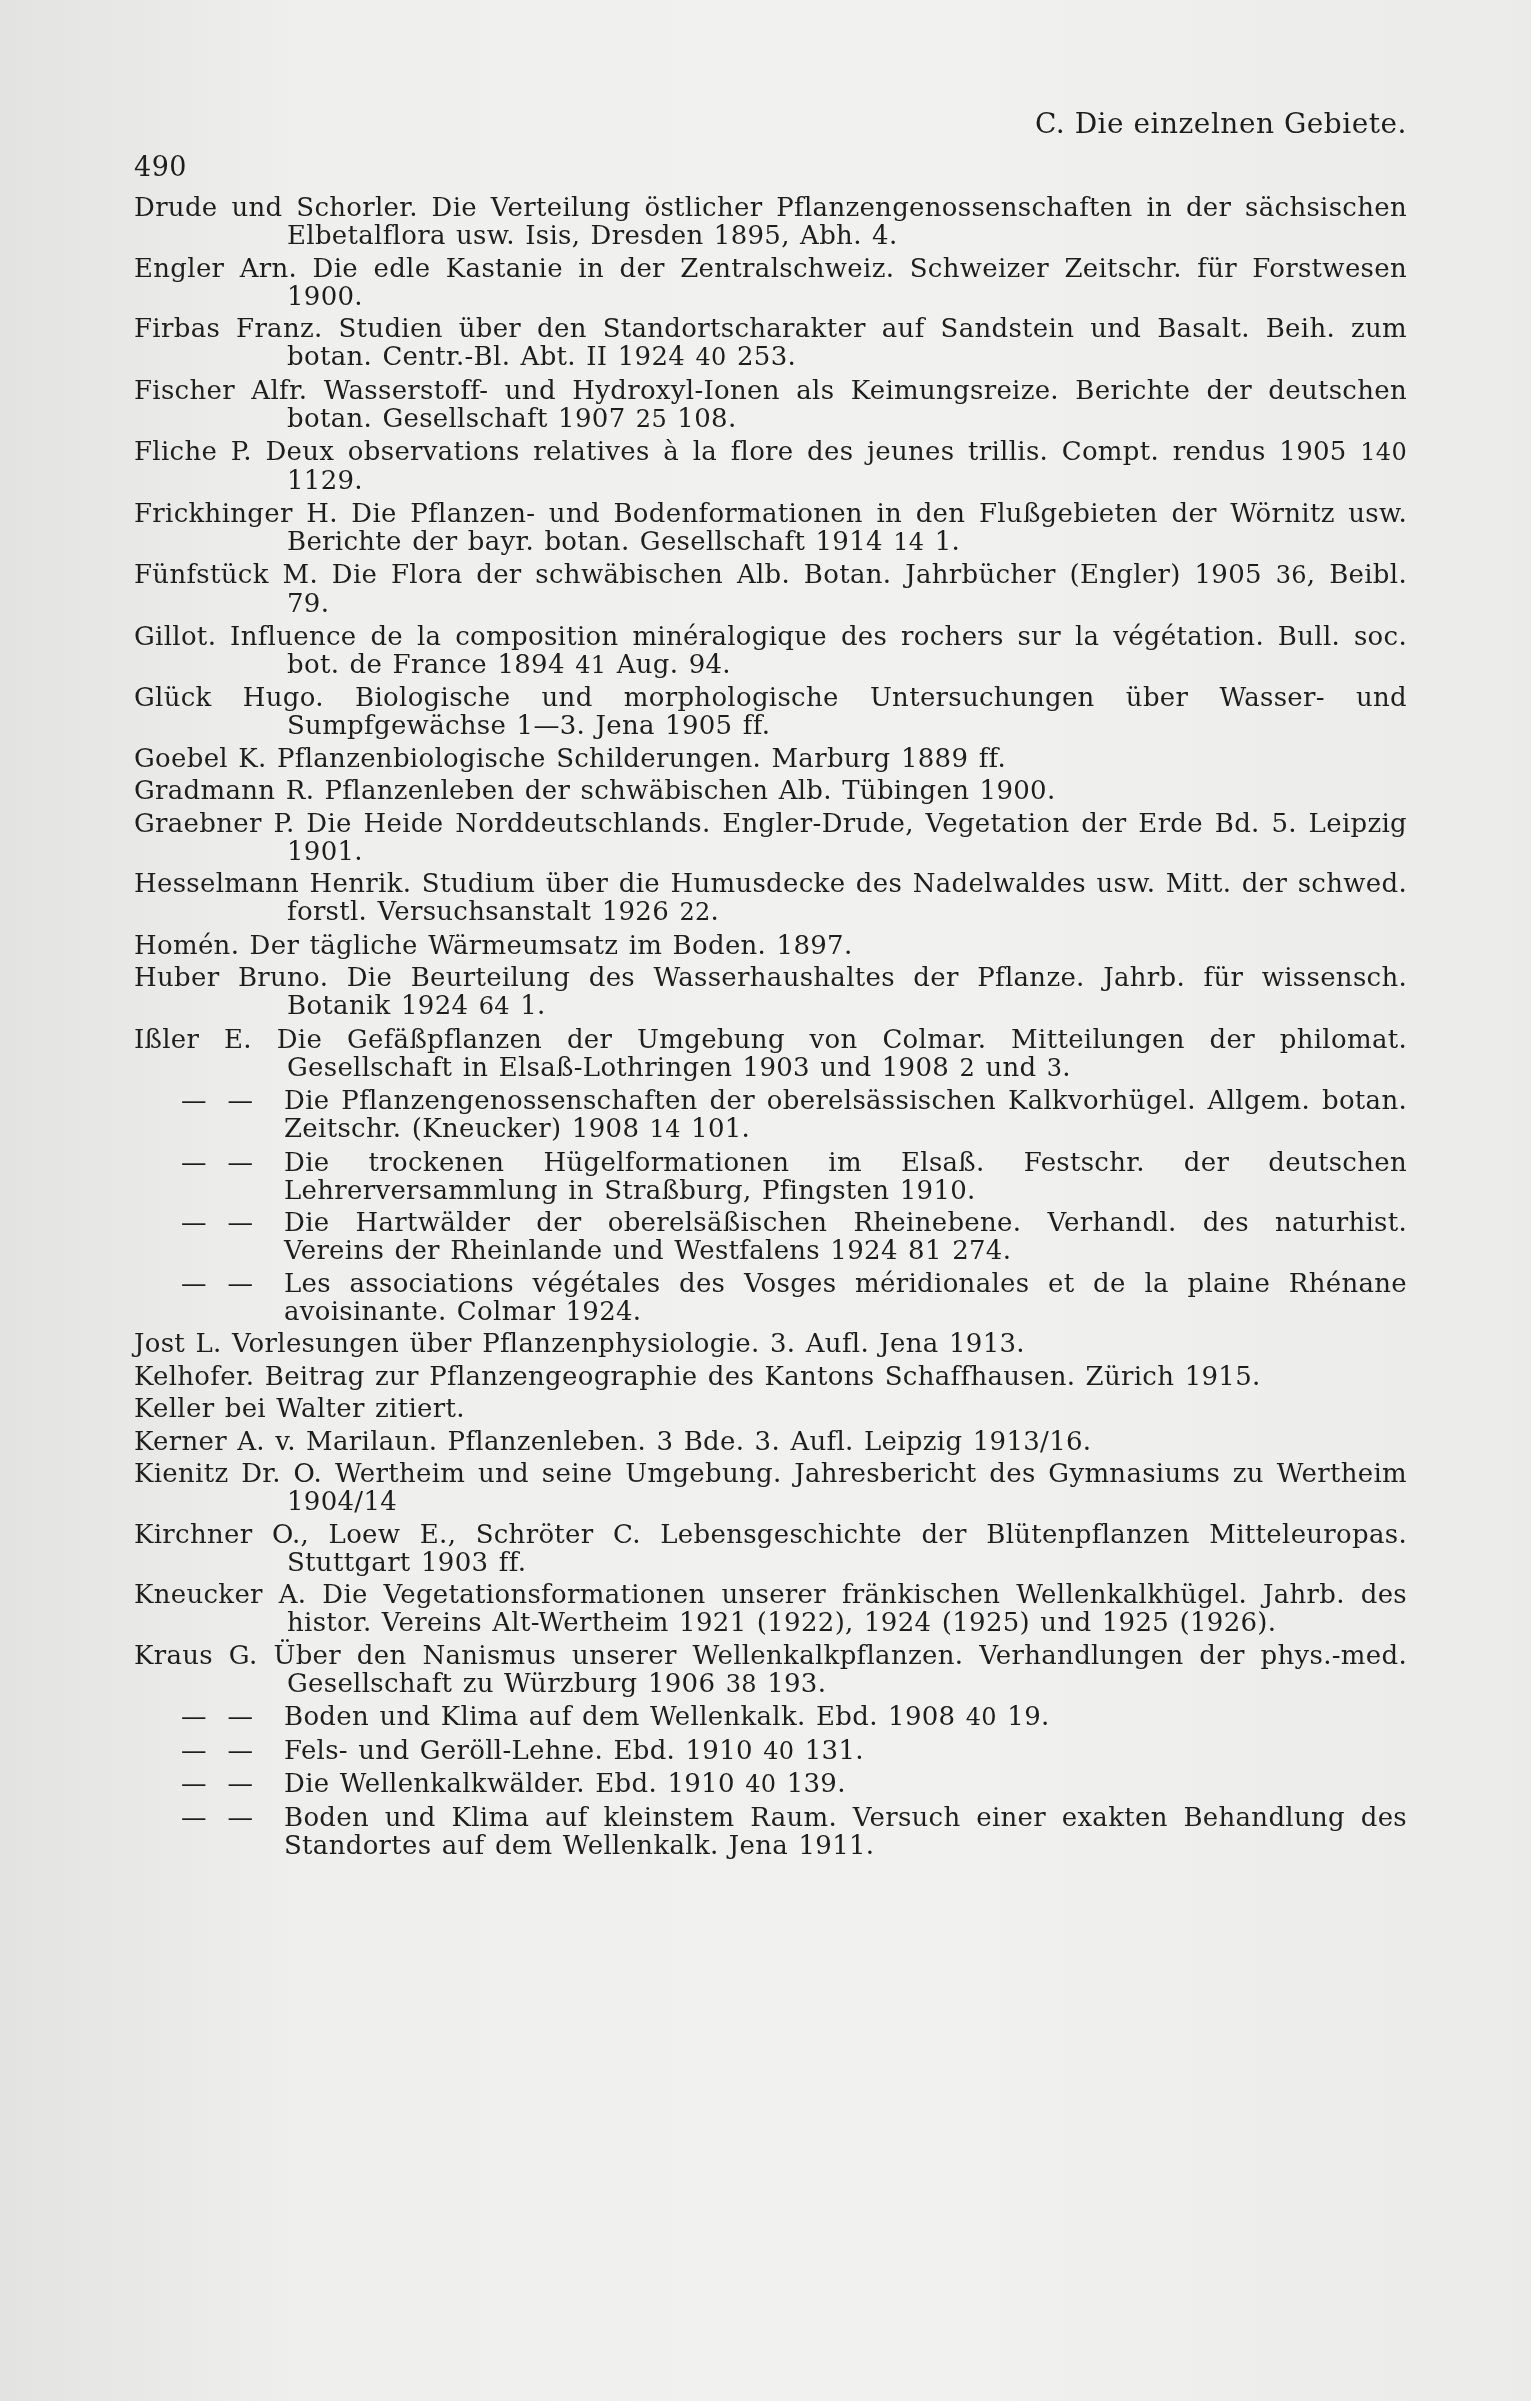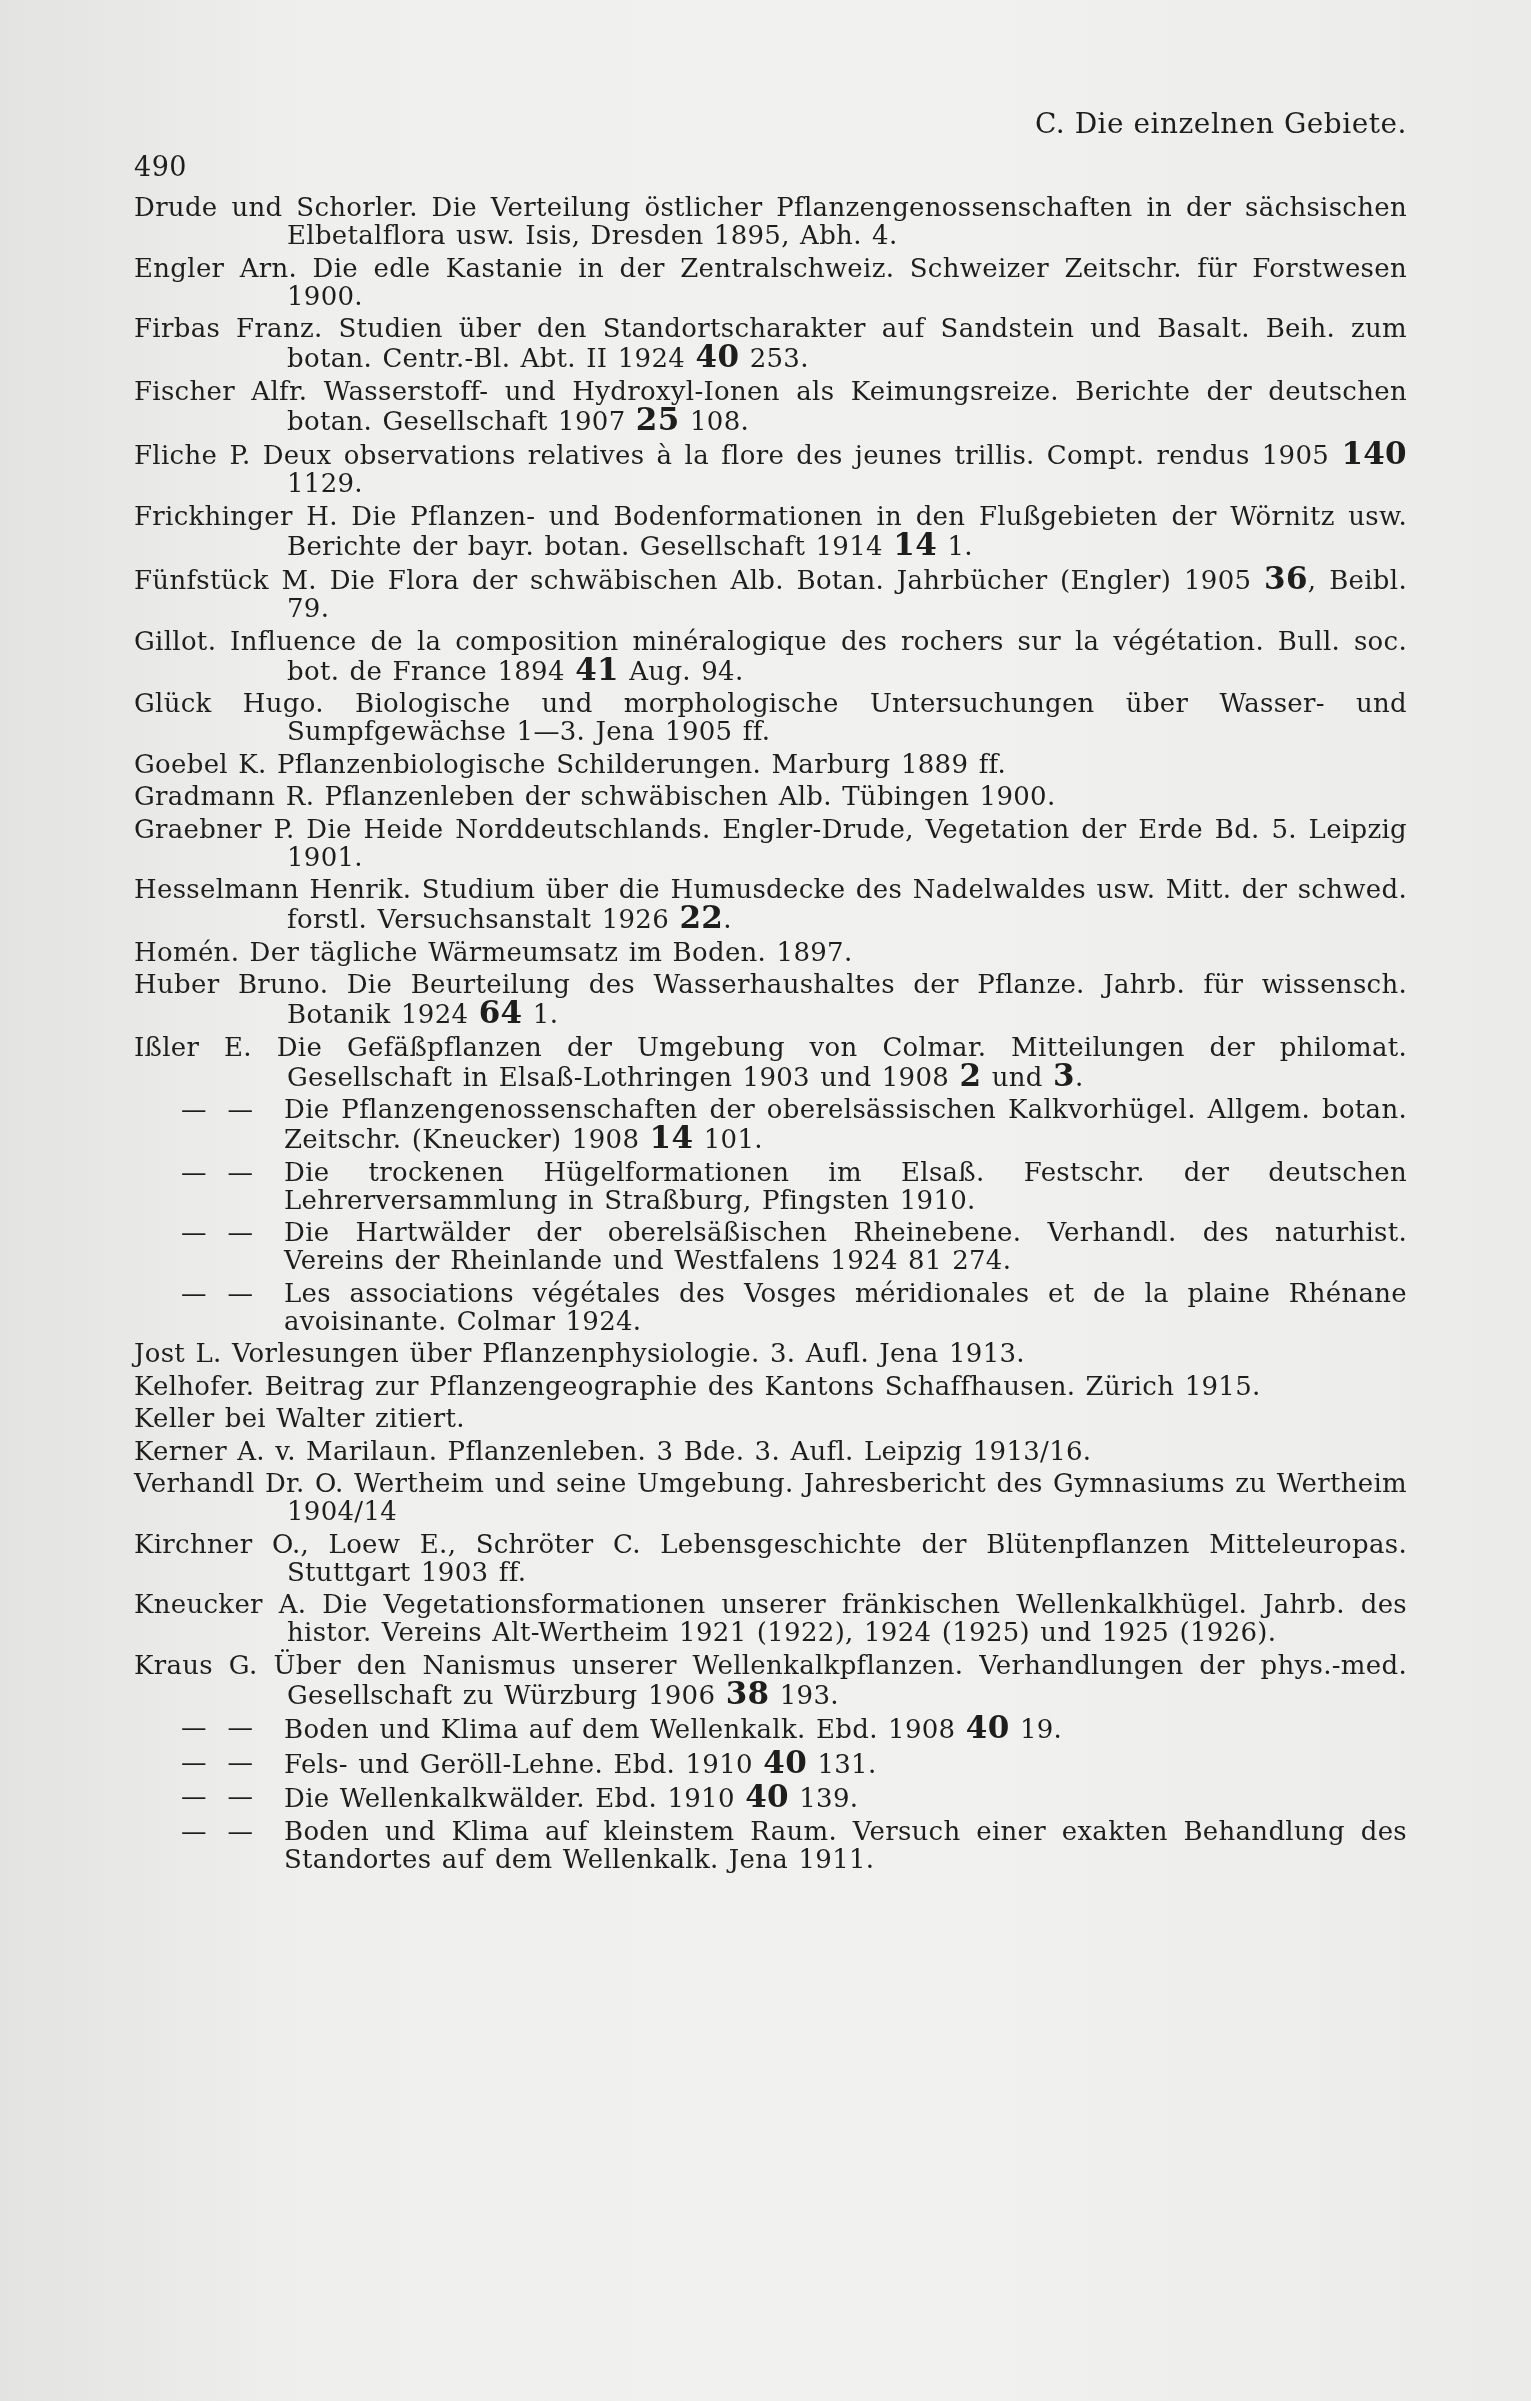--- a/index.html
+++ b/index.html
@@ -39,21 +39,21 @@
   }
   .entry.continued {
     padding-left: 150px;
     text-indent: 0;
   }
   .ditto {
     position: absolute; left: 47px; top: 0;
     font-size: 25.5px; letter-spacing: 5.5px; text-indent: 0;
   }
   .seg-author { }
-  .seg-bold { font-weight: bold; font-size: 31px; }
+  .seg-bold { font-weight: normal; font-size: 24px; }
   .seg-plain { }
 </style>
 </head>
 <body>
 
 <div class="page-header">
   <span class="page-number">490</span>
   <div class="running-title">C. Die einzelnen Gebiete.</div>
 </div>
 
@@ -75,21 +75,21 @@
     <div class="entry"><span class="seg-author">Huber Bruno</span><span class="seg-plain">. Die Beurteilung des Wasserhaushaltes der Pflanze. Jahrb. für wissensch. Botanik 1924 </span><span class="seg-bold">64</span><span class="seg-plain"> 1.</span></div>
     <div class="entry"><span class="seg-author">Ißler E</span><span class="seg-plain">. Die Gefäßpflanzen der Umgebung von Colmar. Mitteilungen der philomat. Gesellschaft in Elsaß-Lothringen 1903 und 1908 </span><span class="seg-bold">2</span><span class="seg-plain"> und </span><span class="seg-bold">3</span><span class="seg-plain">.</span></div>
     <div class="entry continued"><span class="ditto">— —</span><span class="seg-plain">Die Pflanzengenossenschaften der oberelsässischen Kalkvorhügel. Allgem. botan. Zeitschr. (Kneucker) 1908 </span><span class="seg-bold">14</span><span class="seg-plain"> 101.</span></div>
     <div class="entry continued"><span class="ditto">— —</span><span class="seg-plain">Die trockenen Hügelformationen im Elsaß. Festschr. der deutschen Lehrerversammlung in Straßburg, Pfingsten 1910.</span></div>
     <div class="entry continued"><span class="ditto">— —</span><span class="seg-plain">Die Hartwälder der oberelsäßischen Rheinebene. Verhandl. des naturhist. Vereins der Rheinlande und Westfalens 1924 81 274.</span></div>
     <div class="entry continued"><span class="ditto">— —</span><span class="seg-plain">Les associations végétales des Vosges méridionales et de la plaine Rhénane avoisinante. Colmar 1924.</span></div>
     <div class="entry"><span class="seg-author">Jost L</span><span class="seg-plain">. Vorlesungen über Pflanzenphysiologie. 3. Aufl. Jena 1913.</span></div>
     <div class="entry"><span class="seg-author">Kelhofer</span><span class="seg-plain">. Beitrag zur Pflanzengeographie des Kantons Schaffhausen. Zürich 1915.</span></div>
     <div class="entry"><span class="seg-author">Keller</span><span class="seg-plain"> bei Walter zitiert.</span></div>
     <div class="entry"><span class="seg-author">Kerner A. v. Marilaun</span><span class="seg-plain">. Pflanzenleben. 3 Bde. 3. Aufl. Leipzig 1913/16.</span></div>
-    <div class="entry"><span class="seg-author">Verhandl Dr. O</span><span class="seg-plain">. Wertheim und seine Umgebung. Jahresbericht des Gymnasiums zu Wertheim 1904/14</span></div>
+    <div class="entry"><span class="seg-author">Kienitz Dr. O</span><span class="seg-plain">. Wertheim und seine Umgebung. Jahresbericht des Gymnasiums zu Wertheim 1904/14</span></div>
     <div class="entry"><span class="seg-author">Kirchner O., Loew E., Schröter C</span><span class="seg-plain">. Lebensgeschichte der Blütenpflanzen Mitteleuropas. Stuttgart 1903 ff.</span></div>
     <div class="entry"><span class="seg-author">Kneucker A</span><span class="seg-plain">. Die Vegetationsformationen unserer fränkischen Wellenkalkhügel. Jahrb. des histor. Vereins Alt-Wertheim 1921 (1922), 1924 (1925) und 1925 (1926).</span></div>
     <div class="entry"><span class="seg-author">Kraus G</span><span class="seg-plain">. Über den Nanismus unserer Wellenkalkpflanzen. Verhandlungen der phys.-med. Gesellschaft zu Würzburg 1906 </span><span class="seg-bold">38</span><span class="seg-plain"> 193.</span></div>
     <div class="entry continued"><span class="ditto">— —</span><span class="seg-plain">Boden und Klima auf dem Wellenkalk. Ebd. 1908 </span><span class="seg-bold">40</span><span class="seg-plain"> 19.</span></div>
     <div class="entry continued"><span class="ditto">— —</span><span class="seg-plain">Fels- und Geröll-Lehne. Ebd. 1910 </span><span class="seg-bold">40</span><span class="seg-plain"> 131.</span></div>
     <div class="entry continued"><span class="ditto">— —</span><span class="seg-plain">Die Wellenkalkwälder. Ebd. 1910 </span><span class="seg-bold">40</span><span class="seg-plain"> 139.</span></div>
     <div class="entry continued"><span class="ditto">— —</span><span class="seg-plain">Boden und Klima auf kleinstem Raum. Versuch einer exakten Behandlung des Standortes auf dem Wellenkalk. Jena 1911.</span></div>
   </div>
 
 

